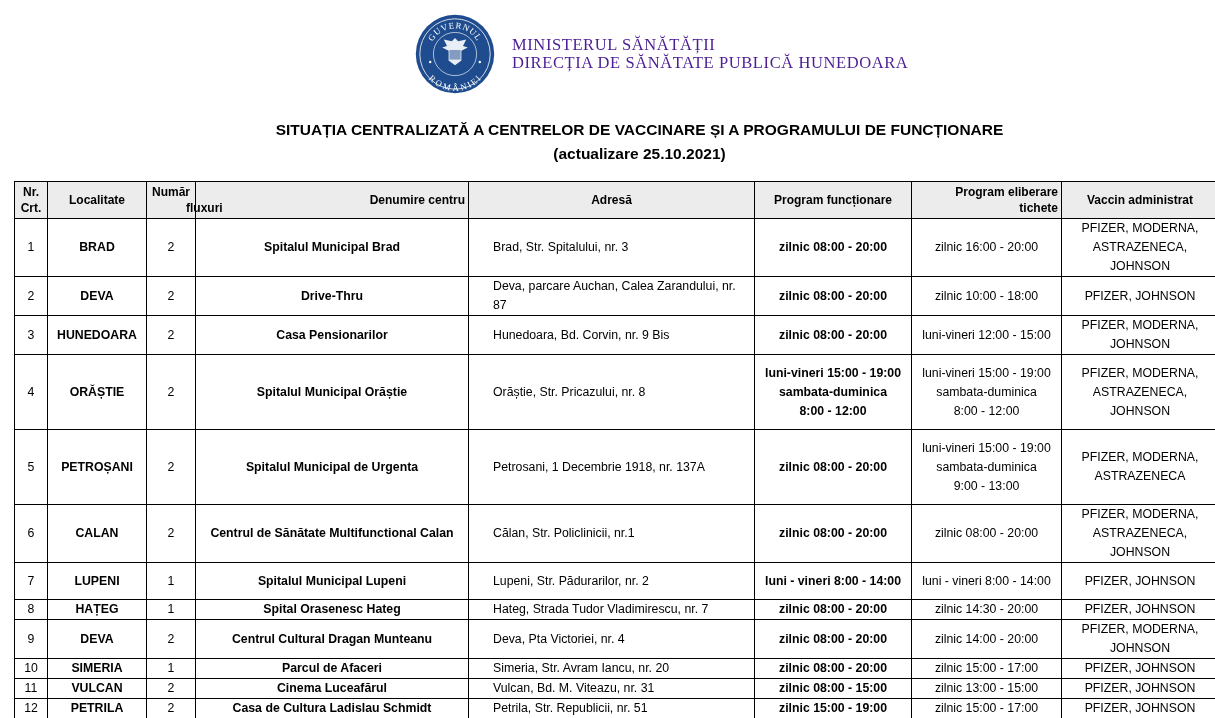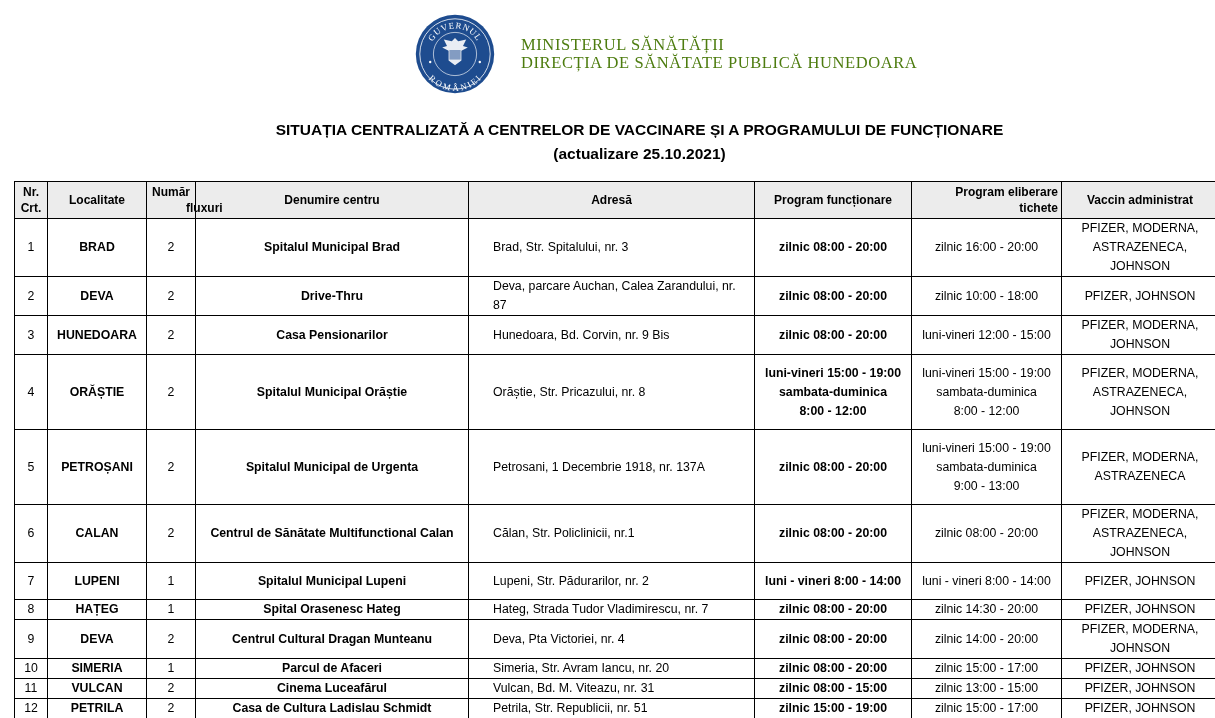--- a/index.html
+++ b/index.html
@@ -1,19 +1,19 @@
 <!DOCTYPE html>
 <html><head>
 <meta charset="utf-8">
 <style>
   html, body { margin: 0; padding: 0; background: #ffffff; }
   body { width: 1215px; height: 718px; position: relative; overflow: hidden; font-family: "Liberation Sans", sans-serif; color: #000; }
   .header { position: absolute; left: 415px; top: 14px; height: 80px; display: flex; align-items: center; }
   .logo { width: 80px; height: 80px; }
-  .org { margin-left: 26px; font-family: "Liberation Serif", serif; color: #4d7c0f; font-size: 16.5px; line-height: 18px; letter-spacing: 0.6px; }
+  .org { margin-left: 17px; font-family: "Liberation Serif", serif; color: #4c1d95; font-size: 16.5px; line-height: 18px; letter-spacing: 0.6px; }
   .title { position: absolute; left: 0; width: 1215px; top: 118px; text-align: center; font-weight: bold; font-size: 15.5px; line-height: 24px; padding-left: 32px; }
   table.tbl { position: absolute; left: 14px; top: 181px; width: 1190px; border-collapse: collapse; table-layout: fixed; font-size: 12.3px; }
   .tbl th, .tbl td { border: 1px solid #000; padding: 0 3px; text-align: center; vertical-align: middle; line-height: 19px; }
   .tbl th { background: #ececec; font-weight: bold; height: 36px; font-size: 12px; line-height: 16px; }
   .tbl td.b { font-weight: bold; }
   .tbl td.addr { text-align: left; padding-left: 24px; }
   .tbl td .ln { display: block; }
 </style>
 </head>
 <body>
@@ -67,21 +67,21 @@
           <span style="display: block;">Crt.</span>
         </th>
         <th>
           <span style="display: block; text-align: center;">Localitate</span>
         </th>
         <th>
           <span style="display: block;">Număr</span>
           <span style="display: block; margin-left: 36px;">fluxuri</span>
         </th>
         <th>
-          <span style="display: block;">Denumire centru</span>
+          <span style="display: block; text-align: right;">Denumire centru</span>
         </th>
         <th>
           <span style="display: block; text-align: center;">Adresă</span>
         </th>
         <th>
           <span style="display: block;">Program funcționare</span>
         </th>
         <th>
           <span style="display: block; text-align: right;">Program eliberare tichete</span>
         </th>

